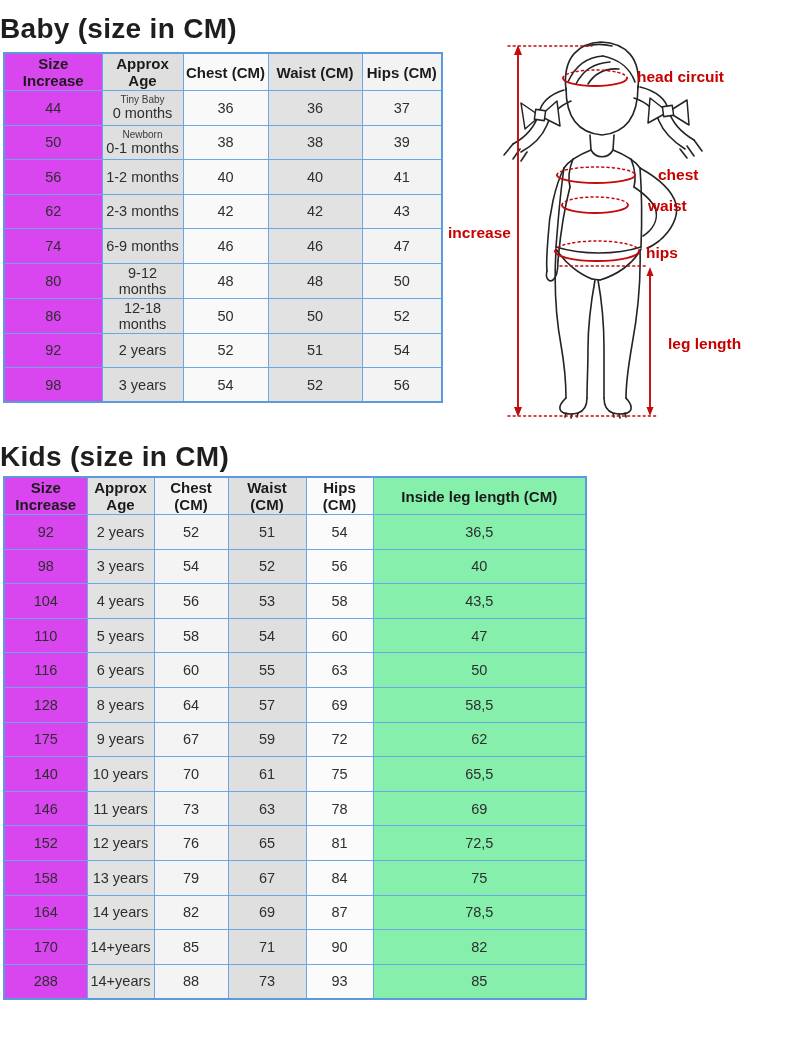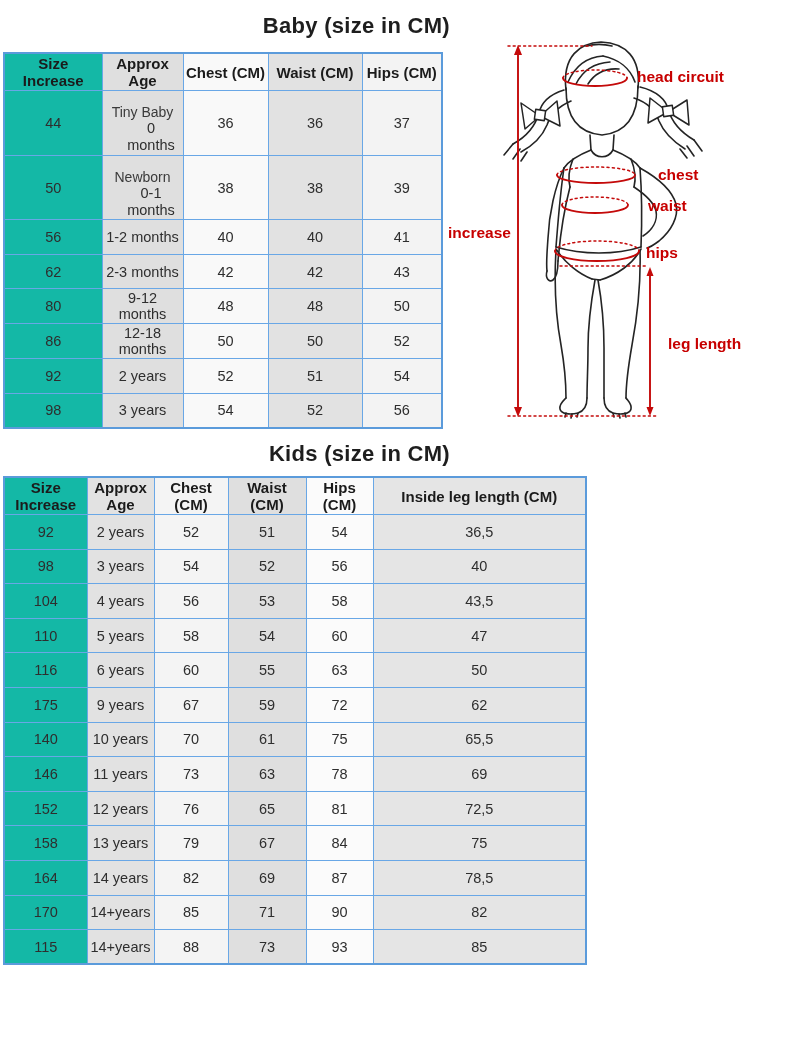--- a/index.html
+++ b/index.html
@@ -2,22 +2,22 @@
 <html><head>
 <meta charset="utf-8">
 <style>
   * { margin:0; padding:0; box-sizing:border-box; }
   html,body { background:#ffffff; }
   .page {
     position:relative; width:794px; height:1047px; background:#ffffff;
     font-family:"Liberation Sans", sans-serif; overflow:hidden;
   }
   .section-title {
-    position:absolute; left:0; width:450px; text-align:right;
-    font-size:22px; font-weight:700; color:#1e1e1e; letter-spacing:0.3px;padding-left:44px;
+    position:absolute; left:0; width:450px; text-align:left;
+    font-size:28px; font-weight:700; color:#1e1e1e; letter-spacing:0.3px;
   }
   .baby-title { top:13px; }
   .kids-title { top:441px; }
 
   table.size-table {
     position:absolute; border-collapse:collapse; table-layout:fixed;
     border:2px solid #5b9bdb;
   }
   table.size-table th, table.size-table td {
     border:1px solid #69a7e6; text-align:center; vertical-align:middle;
@@ -27,33 +27,33 @@
   table.size-table td { font-size:14.5px; }
 
   table.baby { left:3px; top:52px; width:438px; }
   table.baby thead tr { height:36px; }
   table.baby tbody tr { height:34.5px; }
   table.kids { left:3px; top:476px; width:582px; }
   table.kids thead tr { height:35px; }
   table.kids tbody tr { height:34.6px; }
 
   
-  .size-table th:nth-child(1), .size-table td:nth-child(1) { background:#14b8a6; }
+  .size-table th:nth-child(1), .size-table td:nth-child(1) { background:#d946ef; }
   .baby th:nth-child(2), .baby td:nth-child(2) { background:#dfdfdf; }
   .baby th:nth-child(3), .baby td:nth-child(3) { background:#f9f9f9; }
   .baby th:nth-child(4), .baby td:nth-child(4) { background:#e2e2e2; }
   .baby th:nth-child(5), .baby td:nth-child(5) { background:#f3f3f3; }
   .kids th:nth-child(2), .kids td:nth-child(2) { background:#e2e2e2; }
   .kids th:nth-child(3), .kids td:nth-child(3) { background:#f4f4f4; }
   .kids th:nth-child(4), .kids td:nth-child(4) { background:#dfdfdf; }
   .kids th:nth-child(5), .kids td:nth-child(5) { background:#fbfbfb; }
-  .kids th:nth-child(6), .kids td:nth-child(6) { background:#e5e5e5; }
-
-  .cell-small { display:block; font-size:14px; line-height:1.1; color:#3a3a3a; margin-top:13px; }
-  .cell-main  { display:block; line-height:1.15;padding-left:17px; }
+  .kids th:nth-child(6), .kids td:nth-child(6) { background:#86efac; }
+
+  .cell-small { display:block; font-size:10px; line-height:1.1; color:#3a3a3a; margin-top:1px; }
+  .cell-main  { display:block; line-height:1.15; }
 
   .figure-wrap { position:absolute; left:440px; top:32px; width:354px; height:400px; }
   svg .ink   { stroke:#242424; fill:none; stroke-width:1.6; stroke-linecap:round; stroke-linejoin:round; }
   svg .ink-fill { stroke:#242424; fill:#ffffff; stroke-width:1.5; stroke-linejoin:round; }
   svg .redline { stroke:#c40a0a; fill:none; stroke-width:1.9; stroke-linecap:round; }
   svg .reddot  { stroke:#c40a0a; fill:none; stroke-width:1.5; stroke-dasharray:2 3.2; stroke-linecap:round; }
   svg .redhead { fill:#c40a0a; stroke:none; }
   svg .red-label { fill:#c70000; font-family:"Liberation Sans", sans-serif; font-size:15.5px; font-weight:700; }
 </style>
 </head>
@@ -109,20 +109,27 @@
           <td>41</td>
         </tr>
         <tr>
           <td>62</td>
           <td>2-3 months</td>
           <td>42</td>
           <td>42</td>
           <td>43</td>
         </tr>
         <tr>
+          <td>74</td>
+          <td>6-9 months</td>
+          <td>46</td>
+          <td>46</td>
+          <td>47</td>
+        </tr>
+        <tr>
           <td>80</td>
           <td>9-12 months</td>
           <td>48</td>
           <td>48</td>
           <td>50</td>
         </tr>
         <tr>
           <td>86</td>
           <td>12-18 months</td>
           <td>50</td>
@@ -202,20 +209,28 @@
         </tr>
         <tr>
           <td>116</td>
           <td>6 years</td>
           <td>60</td>
           <td>55</td>
           <td>63</td>
           <td>50</td>
         </tr>
         <tr>
+          <td>128</td>
+          <td>8 years</td>
+          <td>64</td>
+          <td>57</td>
+          <td>69</td>
+          <td>58,5</td>
+        </tr>
+        <tr>
           <td>175</td>
           <td>9 years</td>
           <td>67</td>
           <td>59</td>
           <td>72</td>
           <td>62</td>
         </tr>
         <tr>
           <td>140</td>
           <td>10 years</td>
@@ -258,21 +273,21 @@
         </tr>
         <tr>
           <td>170</td>
           <td>14+years</td>
           <td>85</td>
           <td>71</td>
           <td>90</td>
           <td>82</td>
         </tr>
         <tr>
-          <td>115</td>
+          <td>288</td>
           <td>14+years</td>
           <td>88</td>
           <td>73</td>
           <td>93</td>
           <td>85</td>
         </tr>
       </tbody>
     </table>
 
   <div class="figure-wrap">

